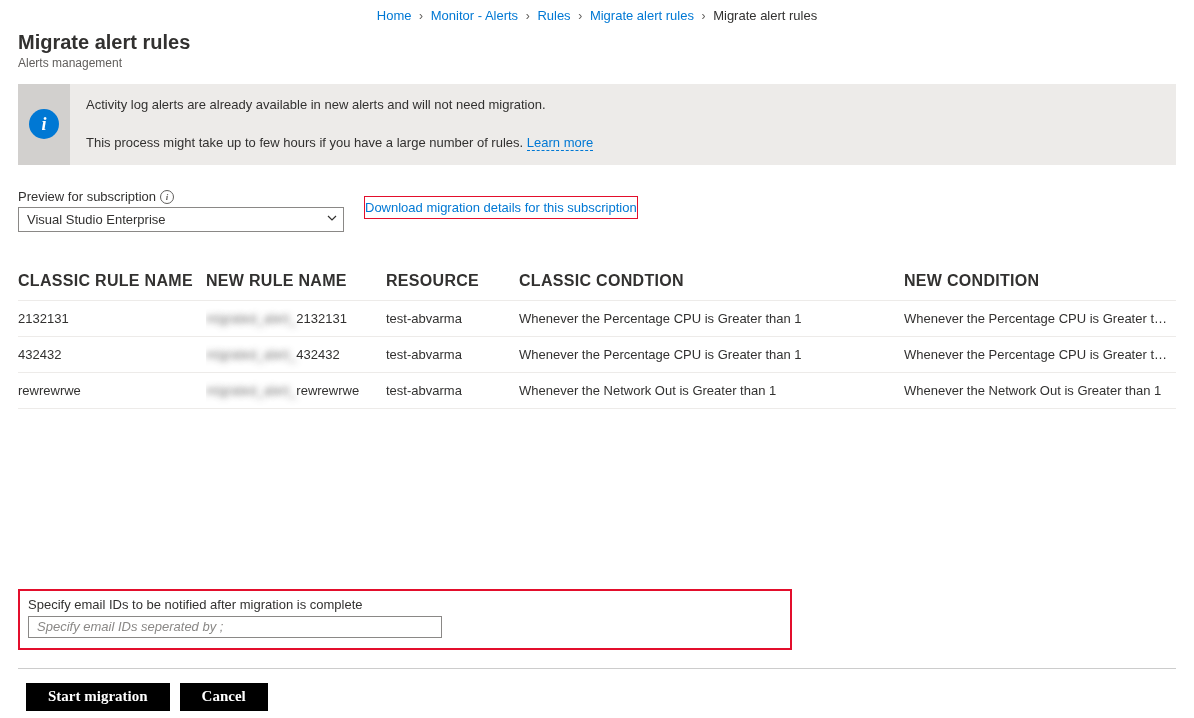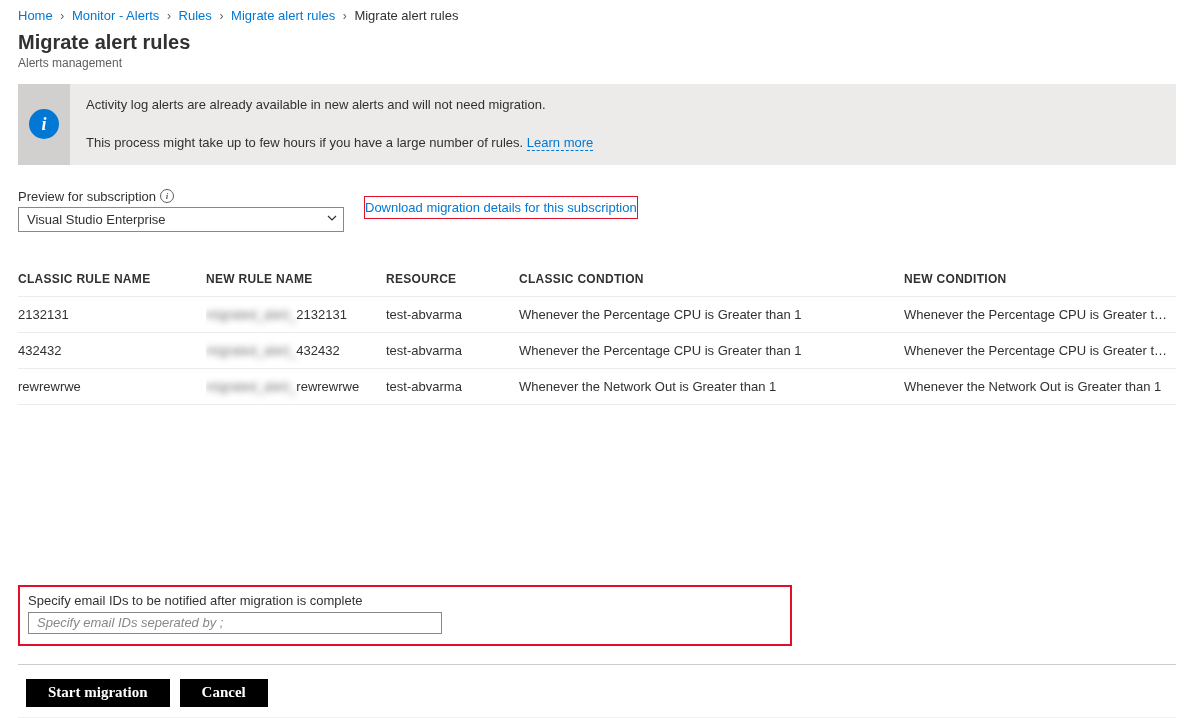--- a/index.html
+++ b/index.html
@@ -12,20 +12,21 @@
     width: 1194px;
   }
   .page {
     padding: 6px 18px 20px 18px;
   }
   
   .breadcrumb {
     font-size: 13px;
     padding: 2px 0 8px 0;
     color: #605e5c;
+    text-align: center;
   }
   .breadcrumb a {
     color: #0078d4;
     text-decoration: none;
   }
   .breadcrumb .sep {
     color: #605e5c;
     padding: 0 4px;
     font-size: 12px;
   }
@@ -94,21 +95,21 @@
   }
   .sub-col {
     display: flex;
     flex-direction: column;
   }
   .sub-label {
     font-size: 13px;
     color: #323130;
     margin-bottom: 3px;
     display: flex;
-    align-items: flex-start;
+    align-items: flex-end;
     gap: 4px;
   }
   .sub-label .info-dot {
     display: inline-flex;
     width: 12px;
     height: 12px;
     border-radius: 50%;
     border: 1px solid #605e5c;
     color: #605e5c;
     font-size: 9px;
@@ -150,21 +151,21 @@
     margin-bottom: 13px;
   }
   
   table.rules {
     width: 100%;
     border-collapse: collapse;
     table-layout: fixed;
   }
   table.rules th {
     text-align: left;
-    font-size: 12px;
+    font-size: 16px;
     font-weight: 600;
     letter-spacing: 0.3px;
     color: #323130;
     padding: 10px 8px 10px 0;
     border-bottom: 1px solid #edebe9;
     text-transform: uppercase;
   }
   table.rules td {
     padding: 10px 8px 10px 0;
     font-size: 13px;

